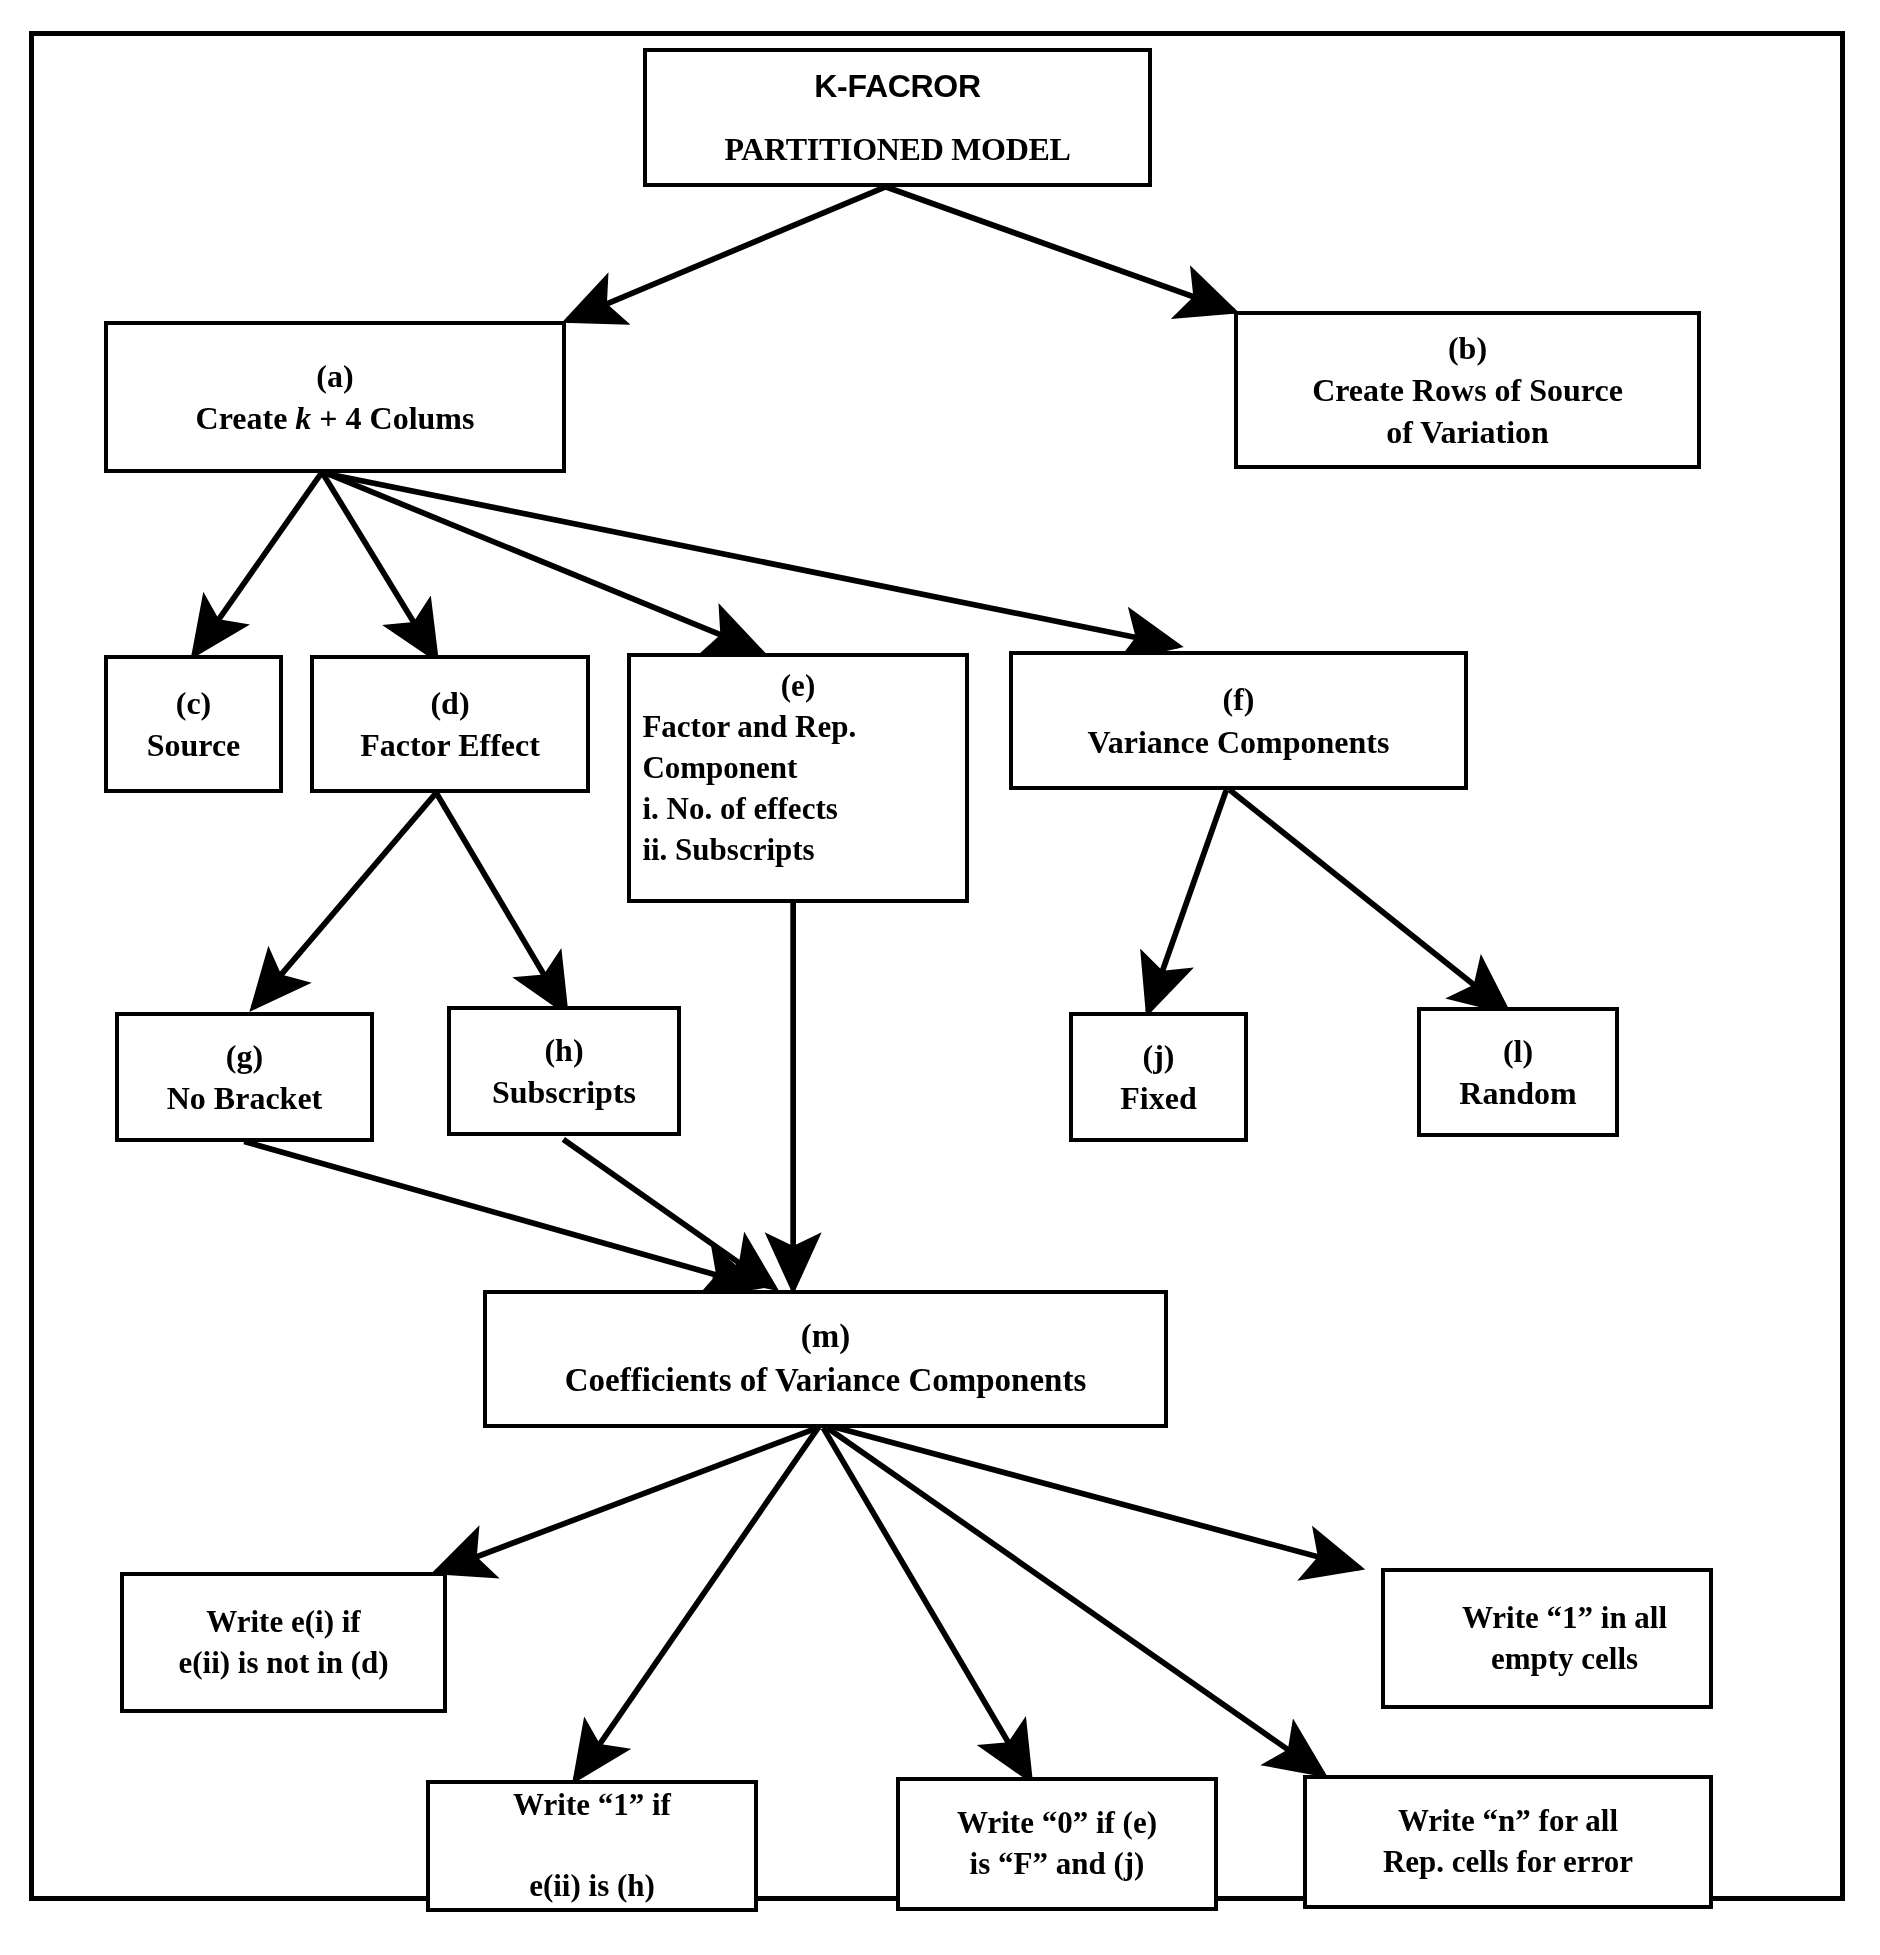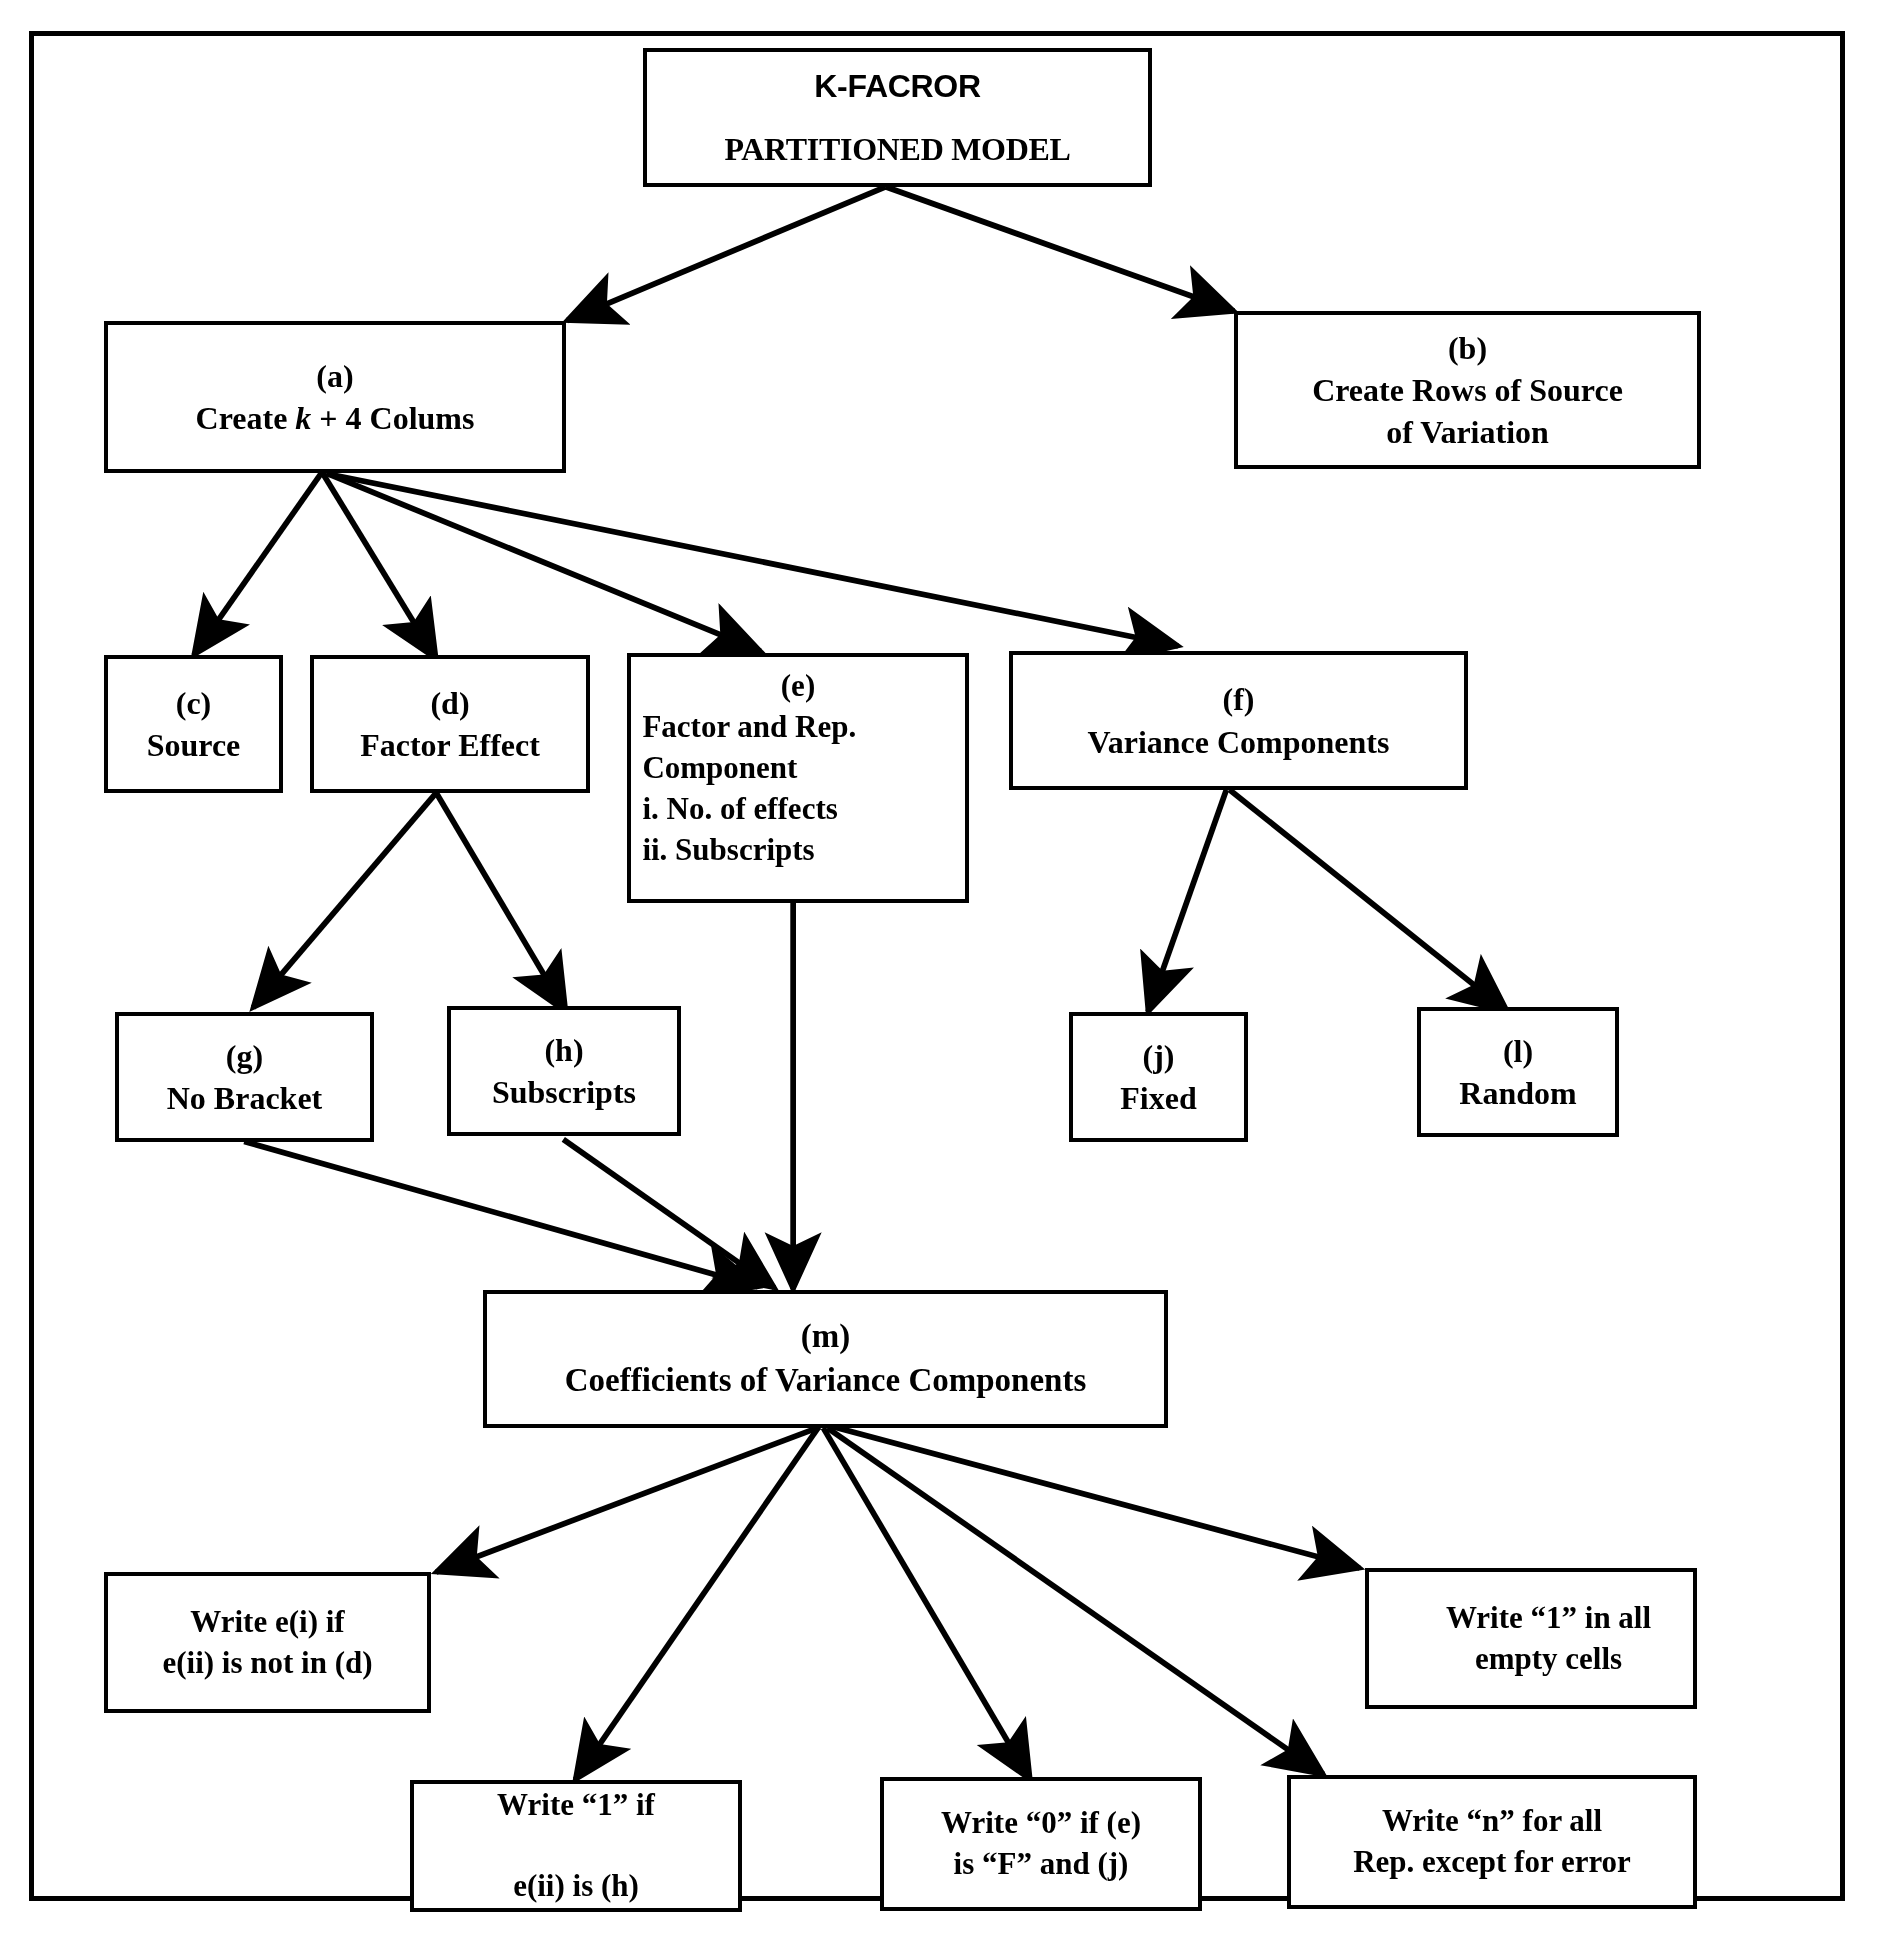--- a/index.html
+++ b/index.html
@@ -72,21 +72,21 @@
   .n-b      { font-size: 32px; }
   .n-c      { font-size: 32px; }
   .n-d      { font-size: 32px; }
   .n-e      { font-size: 31px; }
   .n-f      { font-size: 32px; }
   .n-g      { font-size: 32px; }
   .n-h      { font-size: 32px; }
   .n-j      { font-size: 32px; }
   .n-l      { font-size: 32px; }
   .n-m      { font-size: 33px; }
-  .n-leaf   { font-size: 31px; }
+  .n-leaf   { font-size: 31px; margin-left: 16px; }
 </style>
 </head>
 <body>
 
 <div id="page">
 
   <div id="frame"></div>
 
   <svg id="wires" viewBox="0 0 3624 3768" xmlns="http://www.w3.org/2000/svg">
     <defs>
@@ -202,17 +202,17 @@
     <span class="ln">e(ii) is (h)</span>
   </div>
 
   <div class="node n-leaf" style="left:880px; top:1777px; width:322px; height:134px;">
     <span class="ln">Write “0” if (e)</span>
     <span class="ln">is “F” and (j)</span>
   </div>
 
   <div class="node n-leaf" style="left:1287px; top:1775px; width:410px; height:134px;">
     <span class="ln">Write “n” for all</span>
-    <span class="ln">Rep. except for error</span>
+    <span class="ln">Rep. cells for error</span>
   </div>
 
 </div>
 
 
 </body></html>

